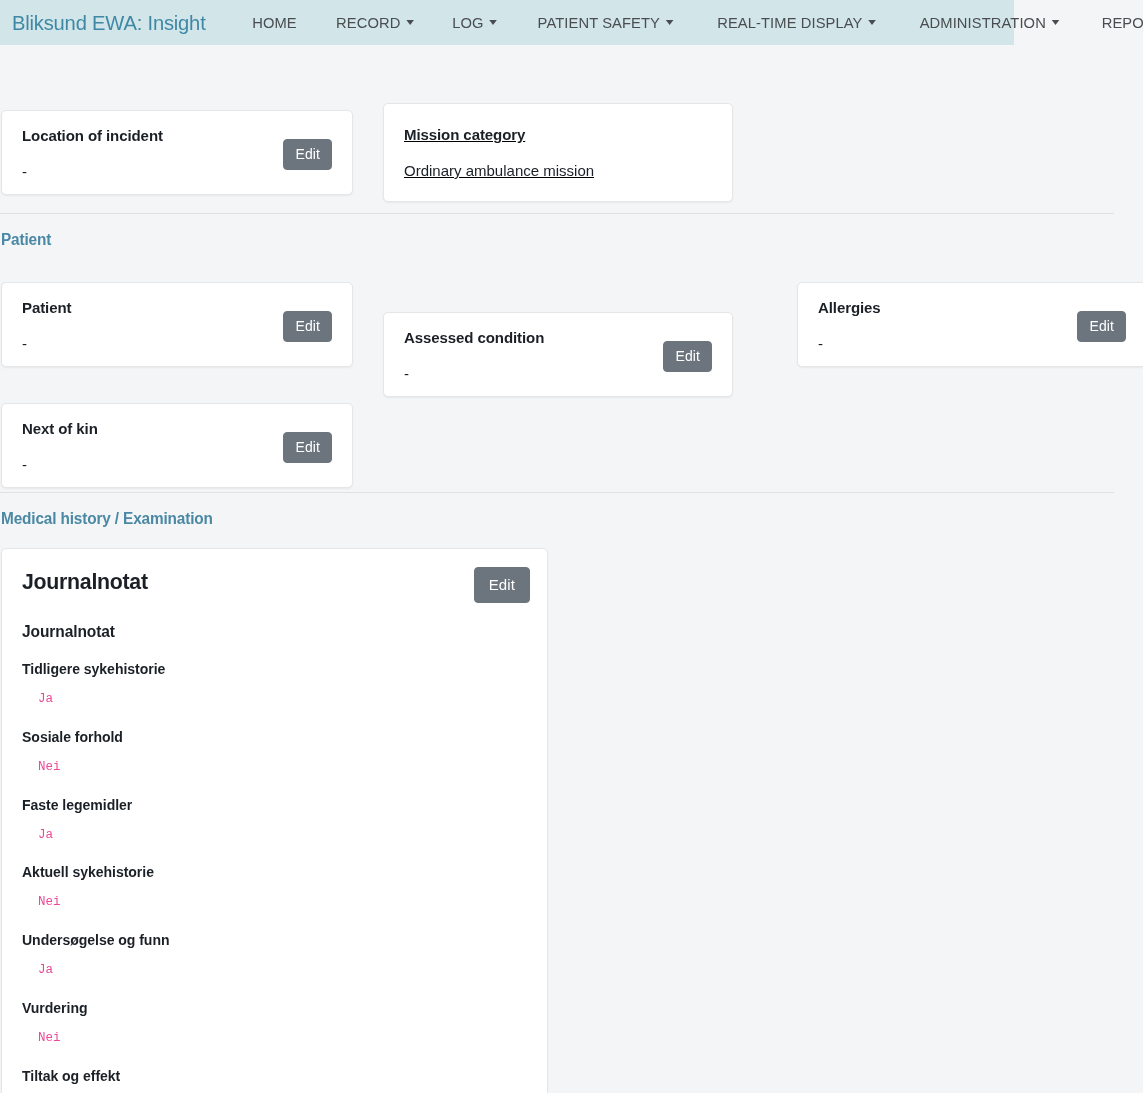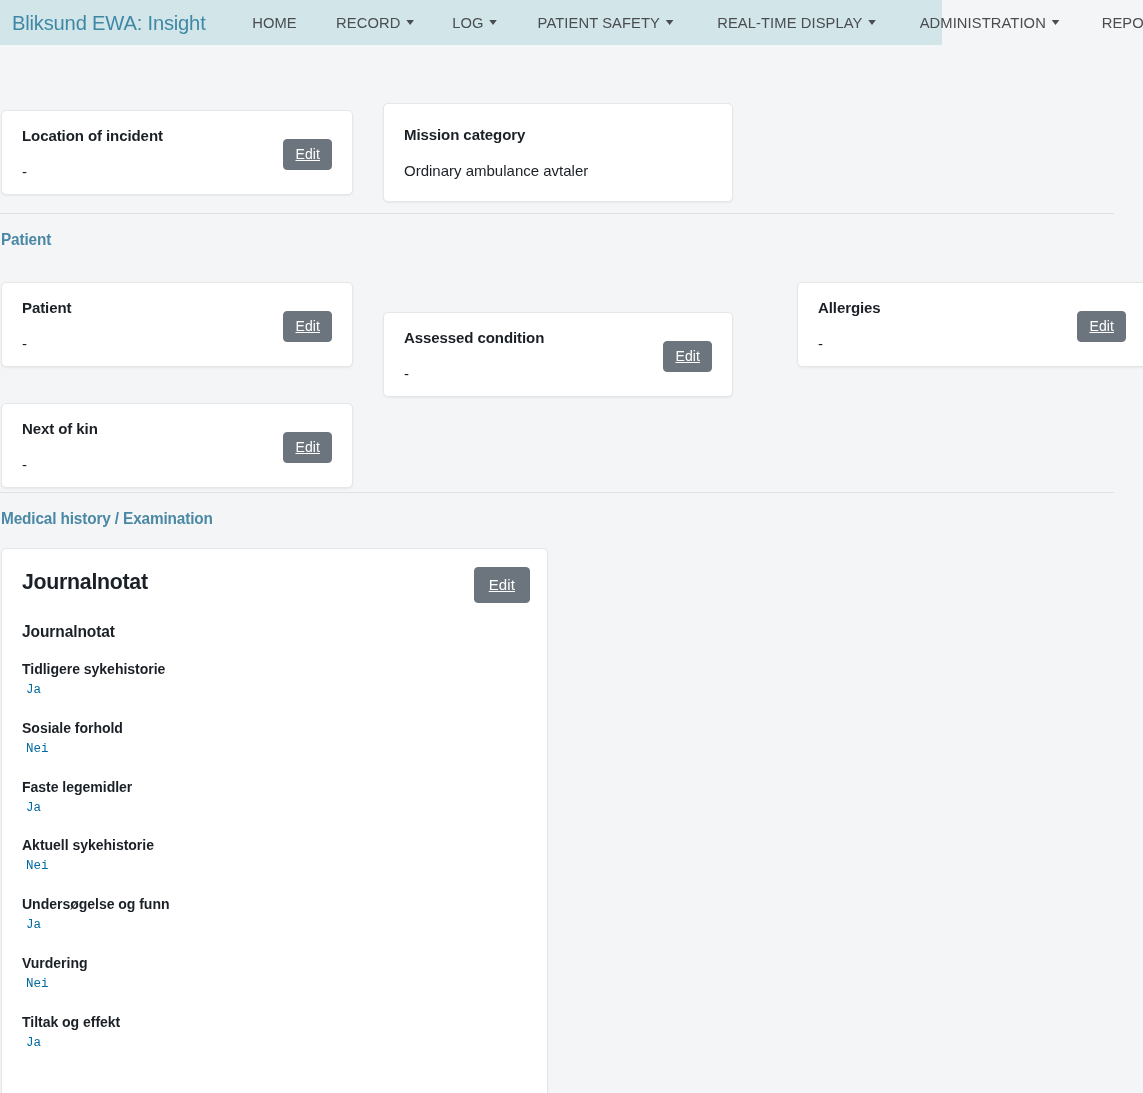--- a/index.html
+++ b/index.html
@@ -13,21 +13,21 @@
     -webkit-font-smoothing: antialiased;
   }
 
   
   .navbar {
     height: 45px;
     background: #d2e6ea;
     display: flex;
     align-items: center;
     padding: 0 14px 0 12px;
-    width: 942px;
+    width: 1014px;
   }
   .brand {
     color: #3f88a5;
     font-size: 21px;
     font-weight: 400;
     letter-spacing: -0.2px;
     transform: scaleX(0.96);
     transform-origin: left center;
     white-space: nowrap;
     margin-right: 26px;
@@ -103,29 +103,28 @@
     background: #6c757d;
     color: #ffffff;
     border: 1px solid #6c757d;
     border-radius: 4px;
     font-family: "Liberation Sans", sans-serif;
     font-size: 14px;
     line-height: 1;
     padding: 7px 11px 8px 11px;
     cursor: pointer;
     letter-spacing: 0.1px;
-    text-decoration: underline;
   }
 
   
   .c-location   { position:absolute; left:1px;   top:55px;  width:352px; height:85px; }
   .c-location .edit-btn { right: 20px; top: 28px; }
 
   .c-mission    { position:absolute; left:383px; top:48px;  width:350px; height:99px; }
-  .c-mission .card-pad { padding-top: 22px; }
+  .c-mission .card-pad { padding-top: 22px; text-decoration: underline; }
 
   .divider {
     position: absolute;
     left: 0;
     width: 1114px;
     height: 1px;
     background: #dfe1e3;
   }
   .div-1 { top: 168px; }
   .div-2 { top: 447px; }
@@ -183,22 +182,22 @@
     font-weight: bold;
     color: #1b2026;
     margin: 0 0 7px 0;
     letter-spacing: -0.05px;
     transform: scaleX(0.97);
     transform-origin: left center;
   }
   .jvalue {
     font-family: "Liberation Mono", "DejaVu Sans Mono", monospace;
     font-size: 12.5px;
-    color: #0369a1;
-    margin: 4px;
+    color: #ec4899;
+    margin: 16px;
     line-height: 1.1;
   }
 </style>
 </head>
 <body>
 
 <div class="navbar">
   <div class="brand">Bliksund EWA: Insight</div>
 
   <nav class="navlinks">
@@ -250,21 +249,21 @@
     <div class="card-pad">
       <div class="card-title">Location of incident</div>
       <div class="card-value">-</div>
     </div>
     <button class="edit-btn">Edit</button>
   </div>
 
   <div class="card c-mission">
     <div class="card-pad">
       <div class="card-title">Mission category</div>
-      <div class="card-value">Ordinary ambulance avtaler</div>
+      <div class="card-value">Ordinary ambulance mission</div>
     </div>
   </div>
 
   <div class="divider div-1"></div>
 
   <div class="section-head sh-patient">Patient</div>
 
   <div class="card c-patient">
     <div class="card-pad">
       <div class="card-title">Patient</div>

